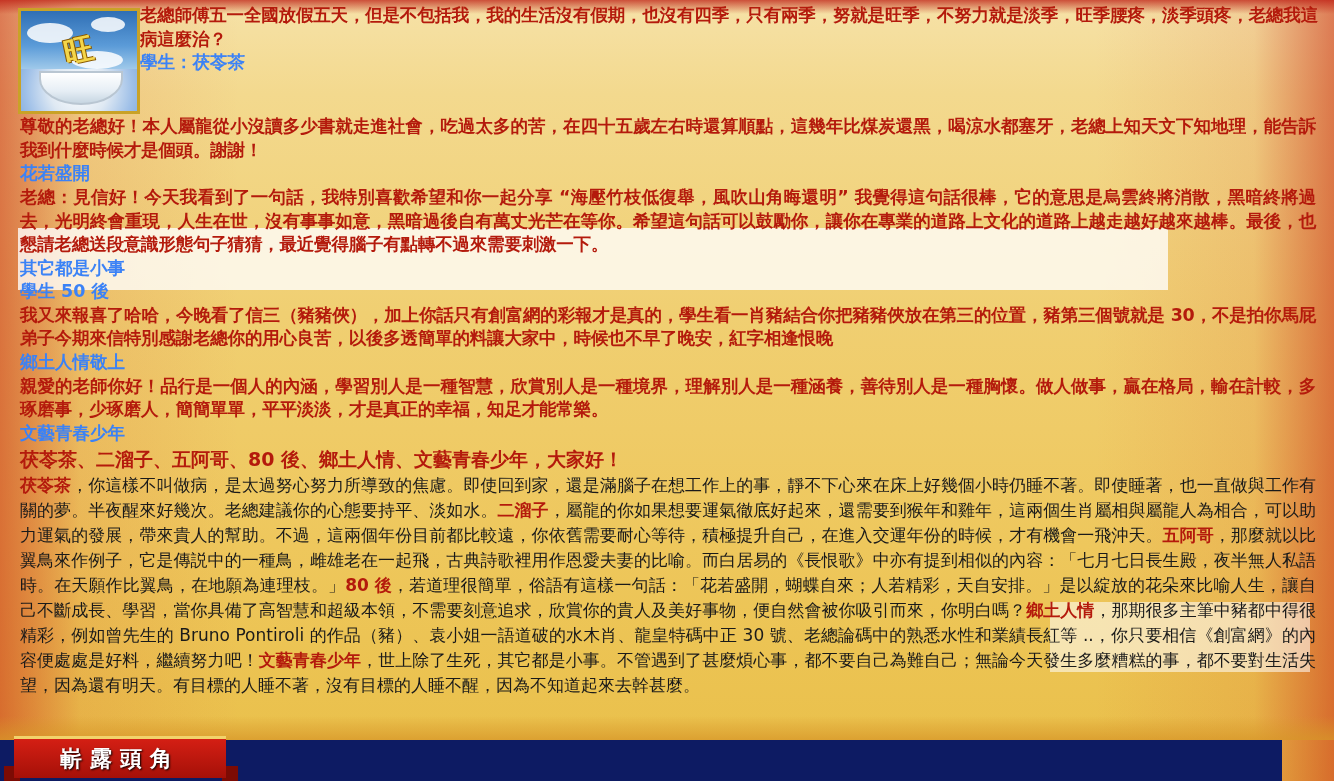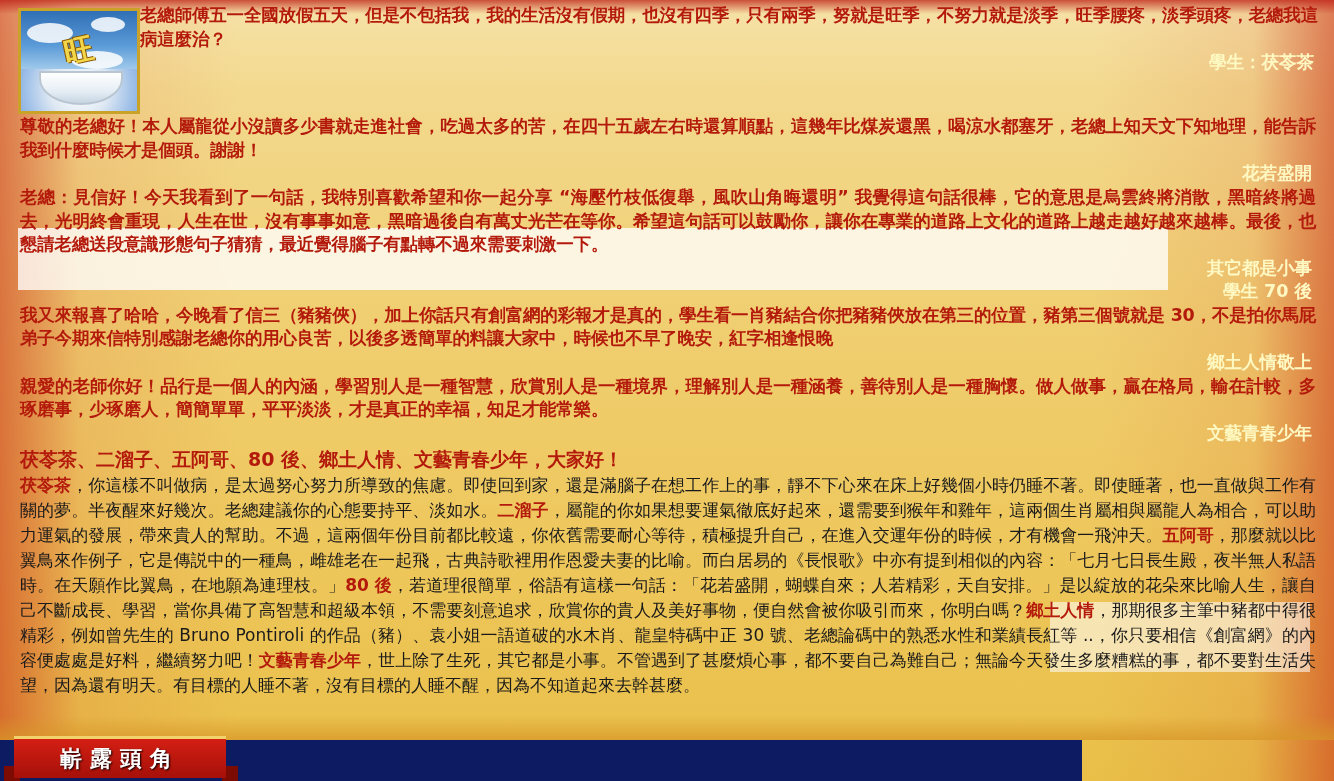--- a/index.html
+++ b/index.html
@@ -104,24 +104,23 @@
   }
   .line {
     font-size: 17.5px;
     line-height: 23.5px;
     color: #b41a0c;
     font-weight: bold;
     text-align: justify;
     letter-spacing: -0.2px;
   }
   .sig {
-    text-align: right;
     font-size: 17.5px;
     line-height: 23px;
-    color: #fef9c3;
+    color: #3b82f6;
     font-weight: bold;
     padding-right: 4px;
   }
   .block {
     padding: 0 18px 0 20px;
   }
   .block .line { margin-top: 1px; }
 
   
   .hl-white {
@@ -163,21 +162,21 @@
   .answer .name {
     color: #b41a0c;
     font-weight: bold;
   }
 
   
   .banner {
     position: absolute;
     left: 0;
     bottom: 0;
-    width: 1082px;
+    width: 1282px;
     height: 41px;
     background: #0d1b63;
     z-index: 5;
   }
   .banner .ribbon {
     position: absolute;
     left: 14px;
     top: -4px;
     width: 212px;
     height: 42px;
@@ -242,21 +241,21 @@
     <div class="line">尊敬的老總好！本人屬龍從小沒讀多少書就走進社會，吃過太多的苦，在四十五歲左右時還算順點，這幾年比煤炭還黑，喝涼水都塞牙，老總上知天文下知地理，能告訴我到什麼時候才是個頭。謝謝！</div>
     <div class="sig">花若盛開</div>
   </div>
 
   <div class="block">
     <div class="line">老總：見信好！今天我看到了一句話，我特別喜歡希望和你一起分享 “海壓竹枝低復舉，風吹山角晦還明” 我覺得這句話很棒，它的意思是烏雲終將消散，黑暗終將過去，光明終會重現，人生在世，沒有事事如意，黑暗過後自有萬丈光芒在等你。希望這句話可以鼓勵你，讓你在專業的道路上文化的道路上越走越好越來越棒。最後，也懇請老總送段意識形態句子猜猜，最近覺得腦子有點轉不過來需要刺激一下。</div>
     <div class="sig">其它都是小事</div>
   </div>
 
   <div class="block">
-    <div class="sig">學生 70 後</div>
+    <div class="sig">學生 50 後</div>
   </div>
 
   <div class="block">
     <div class="line">我又來報喜了哈哈，今晚看了信三（豬豬俠），加上你話只有創富網的彩報才是真的，學生看一肖豬結合你把豬豬俠放在第三的位置，豬第三個號就是 30，不是拍你馬屁弟子今期來信特別感謝老總你的用心良苦，以後多透簡單的料讓大家中，時候也不早了晚安，紅字相逢恨晚</div>
     <div class="sig">鄉土人情敬上</div>
   </div>
 
   <div class="block">
     <div class="line">親愛的老師你好！品行是一個人的內涵，學習別人是一種智慧，欣賞別人是一種境界，理解別人是一種涵養，善待別人是一種胸懷。做人做事，贏在格局，輸在計較，多琢磨事，少琢磨人，簡簡單單，平平淡淡，才是真正的幸福，知足才能常樂。</div>
     <div class="sig">文藝青春少年</div>

